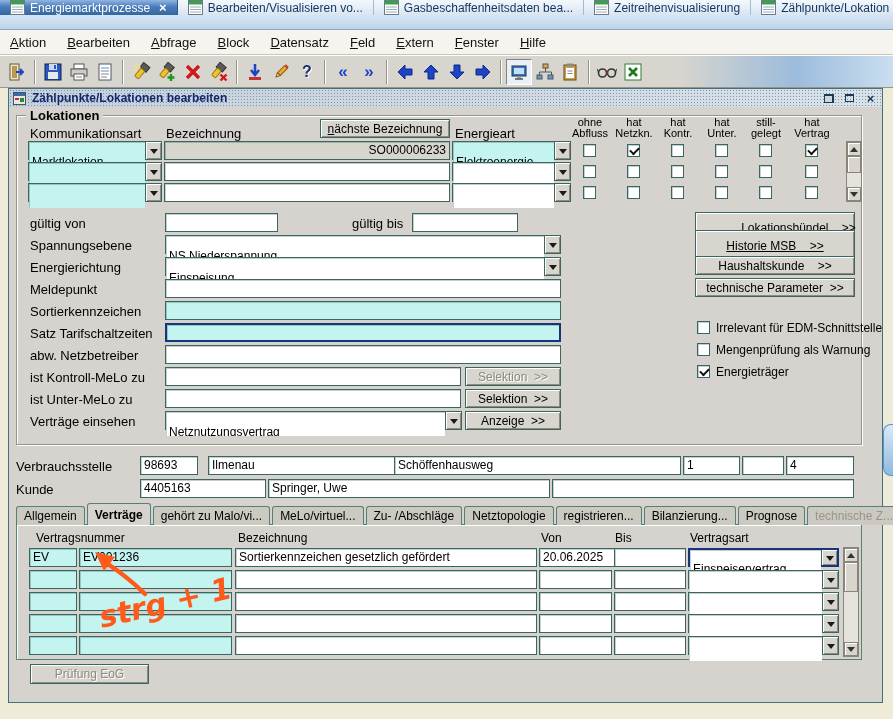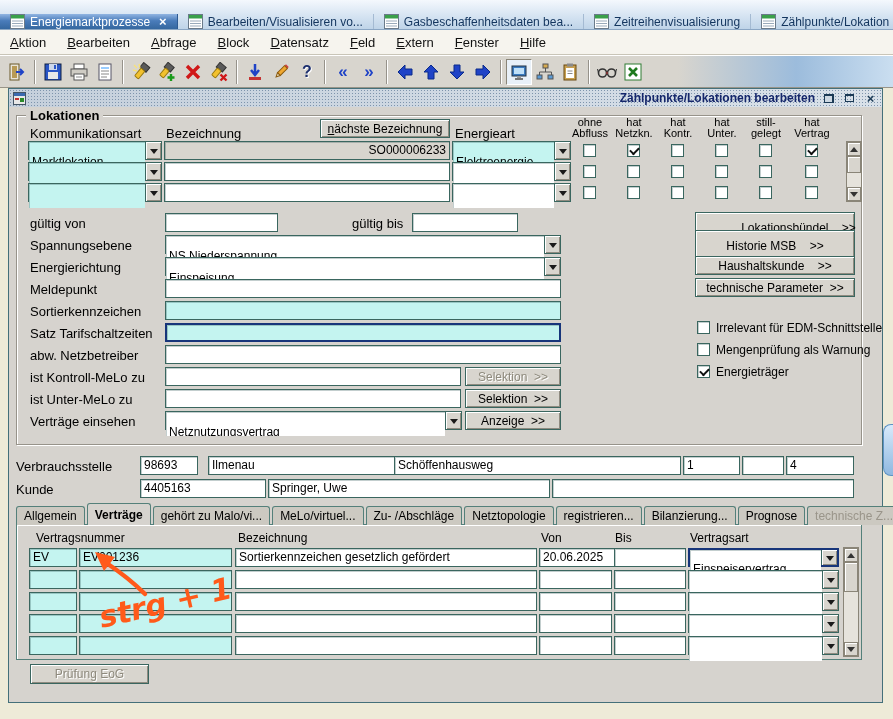--- a/index.html
+++ b/index.html
@@ -1,21 +1,21 @@
 <!DOCTYPE html>
 <html><head>
 <meta charset="utf-8">
 <style>
   *{margin:0;padding:0;box-sizing:border-box;}
   html,body{width:893px;height:719px;}
   body{font-family:"Liberation Sans",sans-serif;background:#eeebd8;}
   .screen{position:relative;width:893px;height:719px;overflow:hidden;background:#eeebd8;}
 
   
-  .tabbar{position:absolute;left:0;top:0;width:893px;height:30px;background:linear-gradient(180deg,#f4f8fd,#d3e2f1 60%,#bfd4e8);border-bottom:1px solid #8aa6c4;display:flex;align-items:flex-end;overflow:hidden;}
+  .tabbar{position:absolute;left:0;top:0;width:893px;height:30px;background:linear-gradient(180deg,#f4f8fd,#d3e2f1 60%,#bfd4e8);border-bottom:1px solid #8aa6c4;display:flex;align-items:flex-start;overflow:hidden;}
   .apptab{display:flex;align-items:center;gap:5px;padding:0 10px;font-size:12px;color:#13355e;border-right:1px solid #a4bad2;white-space:nowrap;overflow:hidden;flex:0 0 auto;}
   .apptab.active{background:linear-gradient(180deg,#91b5e2,#4a7cba 45%,#35679f);color:#fff;border-right-color:#2d5a92;}
   .tabclose{margin-left:4px;font-weight:bold;font-size:13px;color:#fff;}
 
   
   .menubar{position:absolute;left:0;top:30px;width:893px;height:25px;background:#f6f4ee;border-bottom:1px solid #c9c5b8;display:flex;align-items:center;gap:21px;padding:0 10px;font-size:13px;color:#111;}
   .menu-item{display:block;}
   .accel::first-letter{text-decoration:underline;}
 
   
@@ -24,21 +24,21 @@
   .tbtn{width:26px;height:26px;display:flex;align-items:center;justify-content:center;flex:0 0 auto;}
   .tsep{width:2px;height:24px;margin:0 4px;border-left:1px solid #96928a;border-right:1px solid #fff;flex:0 0 auto;}
   .glyph{font-weight:bold;line-height:1;}
   .glyph.blue{color:#1f43c7;font-size:17px;}
   .glyph.navy{color:#1c2f6e;font-size:16px;text-shadow:1px 1px 0 #fff;}
   .sunken{border:1px solid;border-color:#8a8578 #fff #fff #8a8578;background:#e8f0f8;}
 
   
   .mdi{position:absolute;left:8px;top:88px;width:875px;height:615px;background:#d6d3ce;border:1px solid #44707a;}
   .titlebar{position:absolute;left:9px;top:89px;width:873px;height:18px;background-image:radial-gradient(circle,#7e94ac 0.9px,rgba(0,0,0,0) 1px),linear-gradient(90deg,#c5d0dc,#d9e1e9);background-size:3px 3px,100% 100%;display:flex;align-items:center;padding:0 4px;gap:6px;}
-  .title{font-size:12px;font-weight:bold;color:#15276b;flex:1;white-space:nowrap;overflow:hidden;text-align:right;}
+  .title{font-size:12px;font-weight:bold;color:#15276b;flex:1;white-space:nowrap;overflow:hidden;}
   .wbtn{width:15px;height:14px;display:flex;align-items:center;justify-content:center;color:#1b3a55;font-weight:bold;font-size:13px;line-height:1;}
   .ico-restore{position:relative;width:10px;height:9px;display:block;}
   .ico-restore::before{content:"";position:absolute;right:0;top:0;width:7px;height:6px;border:1px solid #1b3a55;border-top-width:2px;}
   .ico-restore::after{content:"";position:absolute;left:0;bottom:0;width:7px;height:6px;border:1px solid #1b3a55;border-top-width:2px;background:#cdd8e2;}
   .ico-max{width:9px;height:8px;border:1px solid #1b3a55;border-top-width:2px;display:block;}
 
   
   .lbl{position:absolute;font-size:13px;color:#000;white-space:nowrap;}
   .lbl12{font-size:12px;}
   .fld{position:absolute;height:19px;background:#fff;border:1px solid #3a665f;box-shadow:inset 1px 1px 0 rgba(40,80,80,.28);font-size:12px;line-height:17px;padding:0 3px;white-space:nowrap;overflow:hidden;color:#000;}
@@ -459,21 +459,21 @@
   <div class="btn" style="left:465px;top:389px;width:96px;height:19px;">Selektion  &gt;&gt;</div>
 
   <span class="lbl" style="left:30px;top:414px;">Verträge einsehen</span>
   <div class="combo" style="left:165px;top:411px;width:297px;">
       <div class="cfield">Netznutzungsvertrag</div>
       <div class="cbtn"></div>
     </div>
   <div class="btn" style="left:465px;top:411px;width:96px;height:19px;">Anzeige  &gt;&gt;</div>
 
   <div class="btn" style="left:695px;top:212px;width:160px;height:31px;padding-left:47px;">Lokationsbündel    &gt;&gt;</div>
-  <div class="btn" style="left:695px;top:230px;width:160px;height:31px;">Historie MSB    &gt;&gt;</div>
+  <div class="btn" style="left:695px;top:230px;width:160px;height:31px;text-decoration:underline;">Historie MSB    &gt;&gt;</div>
   <div class="btn" style="left:695px;top:256px;width:160px;height:19px;">Haushaltskunde    &gt;&gt;</div>
   <div class="btn" style="left:695px;top:278px;width:160px;height:19px;">technische Parameter  &gt;&gt;</div>
 
   <div class="chk" style="left:697px;top:321px;"></div>
   <span class="lbl lbl12" style="left:716px;top:321px;">Irrelevant für EDM-Schnittstelle</span>
   <div class="chk" style="left:697px;top:343px;"></div>
   <span class="lbl lbl12" style="left:716px;top:343px;">Mengenprüfung als Warnung</span>
   <div class="chk checked" style="left:697px;top:365px;"></div>
   <span class="lbl lbl12" style="left:716px;top:365px;">Energieträger</span>
 

